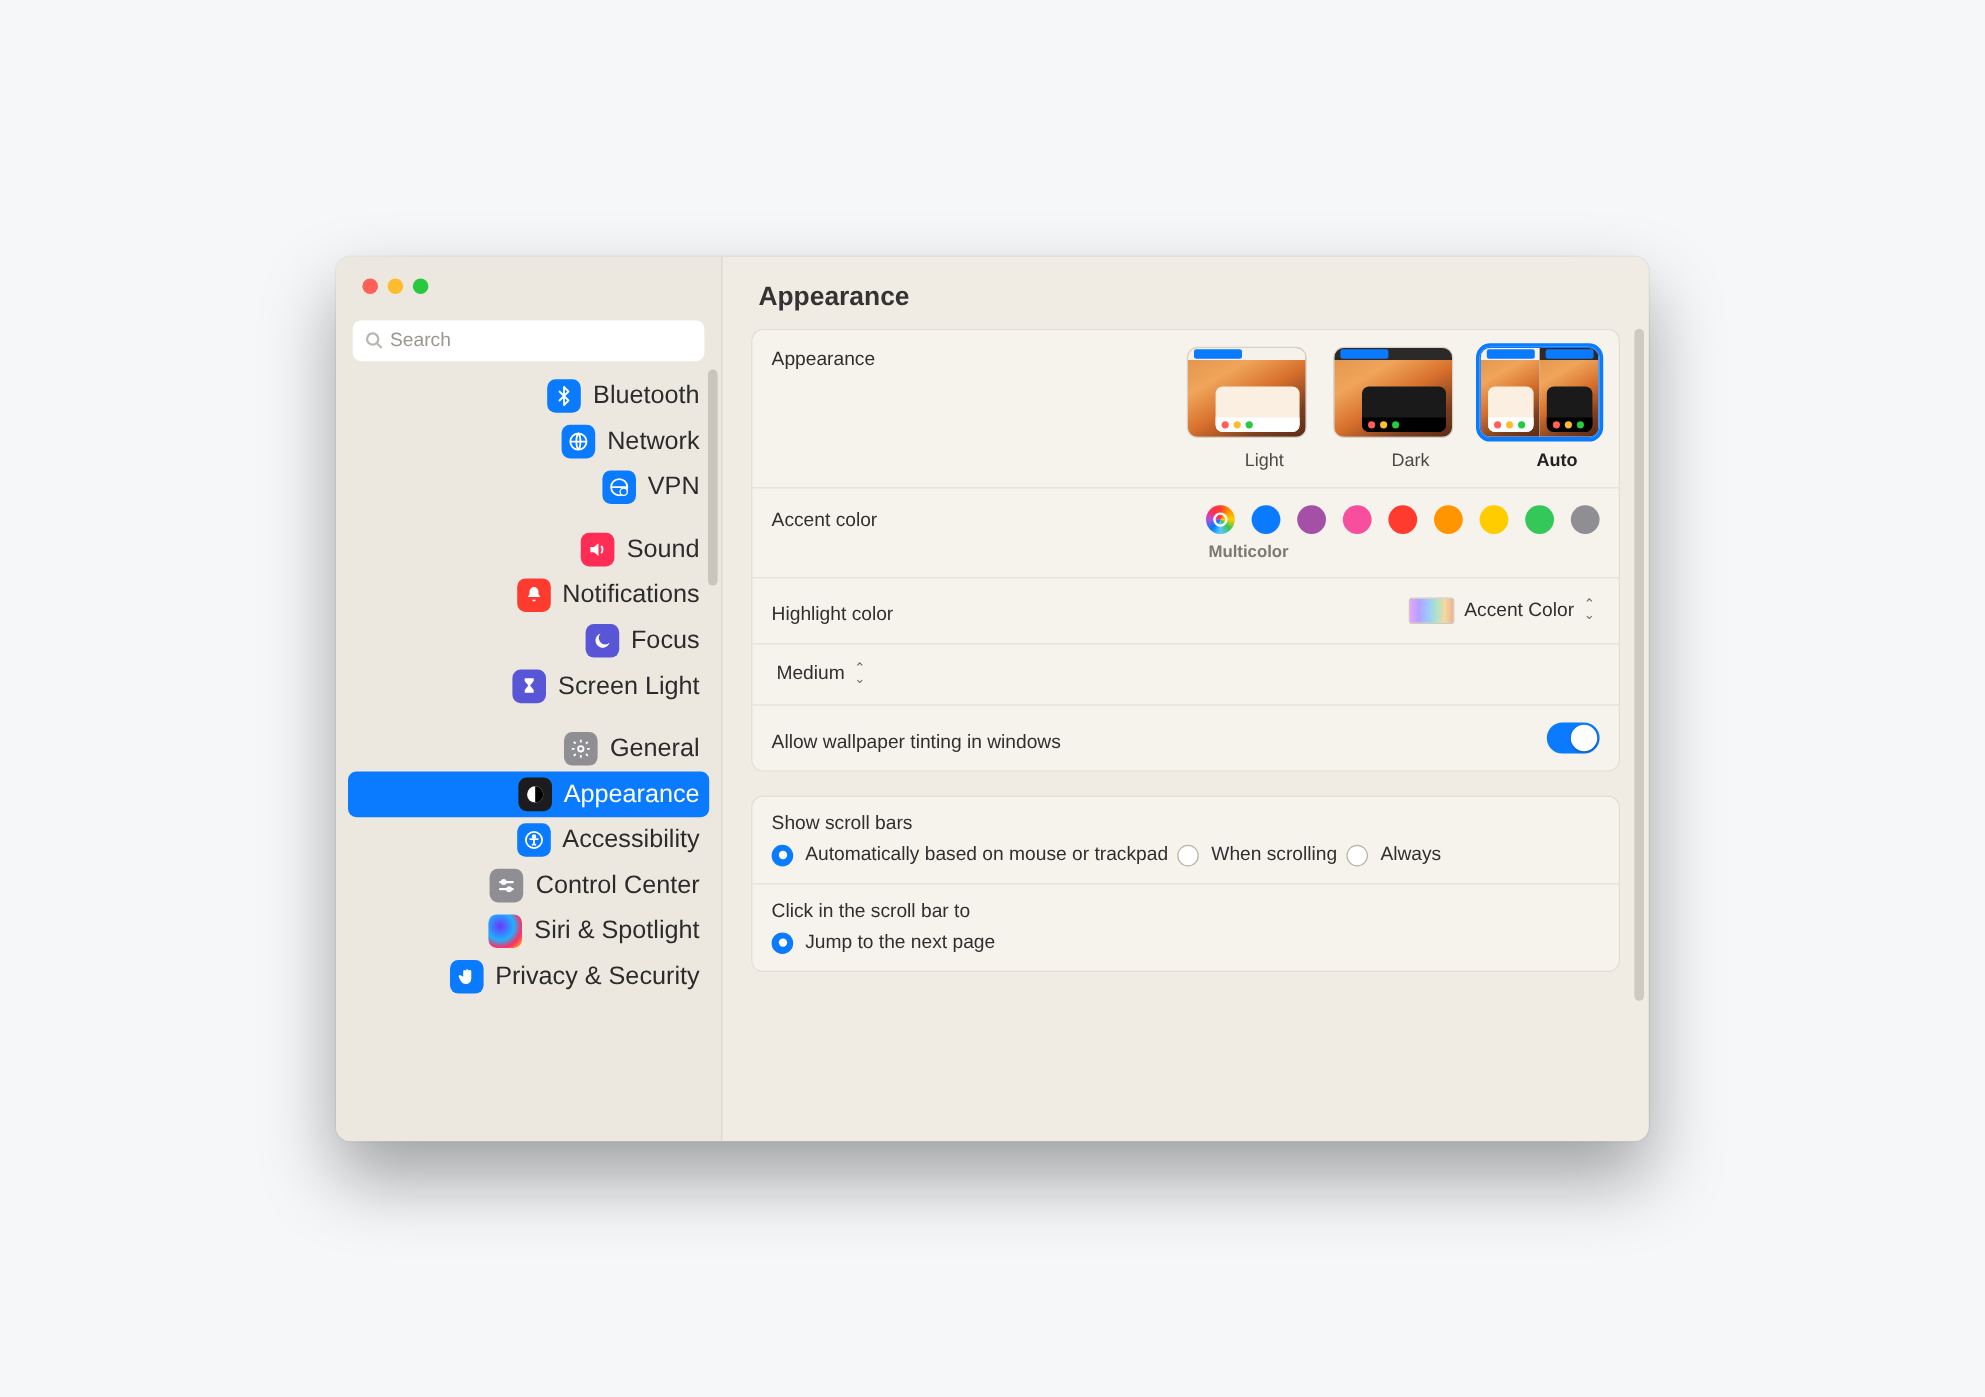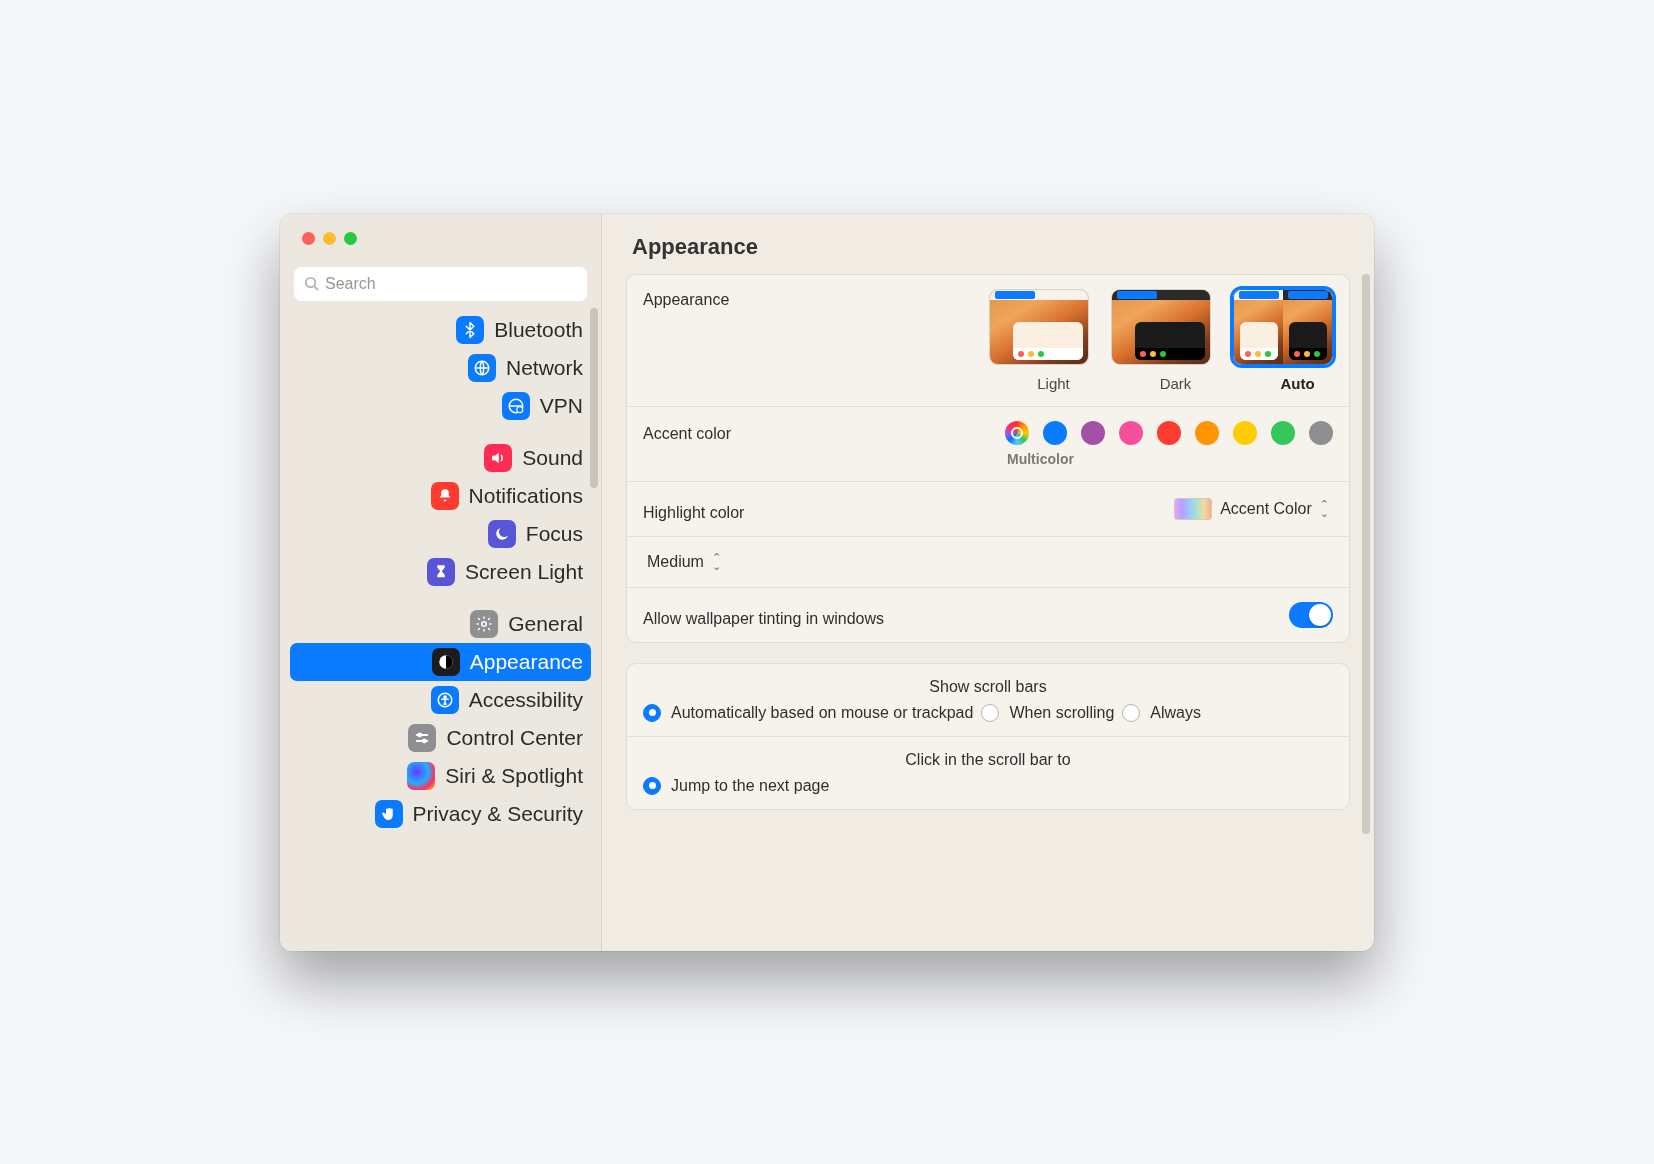--- a/index.html
+++ b/index.html
@@ -203,21 +203,21 @@
   }
 
   
   .radios{display:flex;flex-direction:row;gap:8px;padding-top:6px;}
   .radio{display:flex;align-items:center;gap:10px;font-size:16px;cursor:pointer;}
   .rcircle{width:18px;height:18px;border-radius:50%;border:1px solid #b9b4a9;background:#fff;flex:none;
     display:flex;align-items:center;justify-content:center;}
   .radio.checked .rcircle{border-color:#0a7aff;background:#0a7aff;}
   .radio.checked .rcircle::after{content:"";width:7px;height:7px;border-radius:50%;background:#fff;}
 
-  .section-title{font-size:16px;padding:14px 16px 2px 16px;color:#2f2f2f;text-align:center;}
+  .section-title{font-size:16px;padding:14px 16px 2px 16px;color:#2f2f2f;}
 
   .main-scrollbar{
     position:absolute;right:4px;top:60px;width:8px;height:560px;
     background:#cfcac0;border-radius:4px;
   }
 
   .val-select{
     display:flex;align-items:center;gap:6px;
     padding:2px 4px;border-radius:5px;cursor:pointer;
   }

